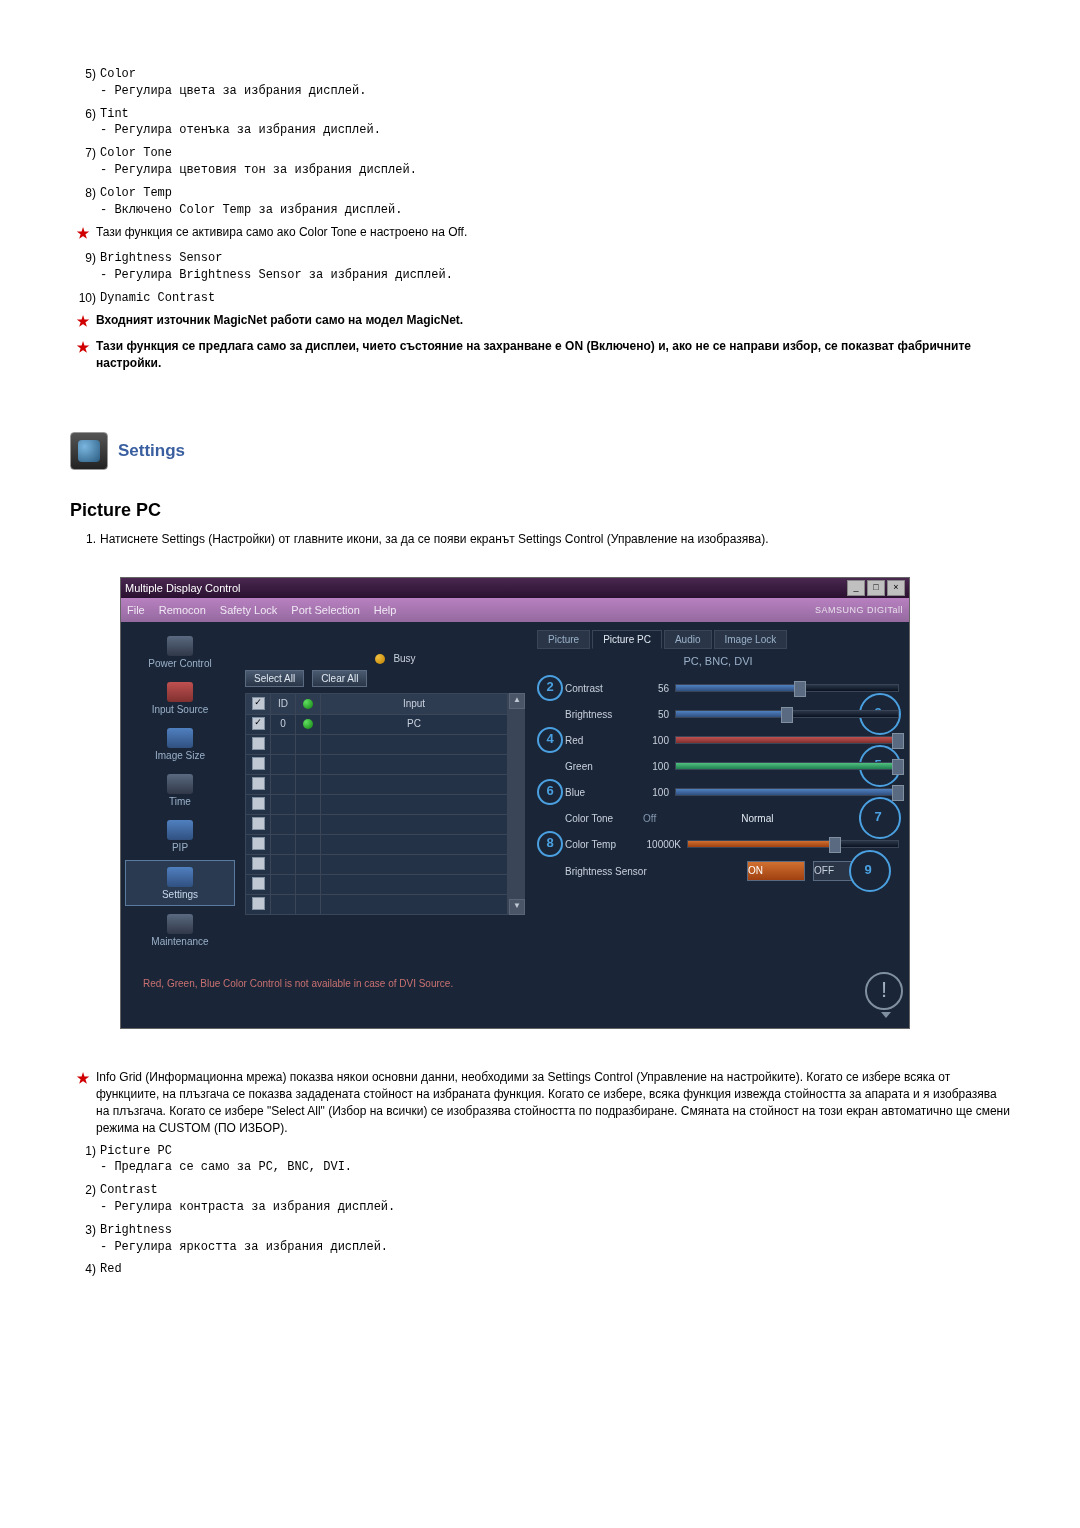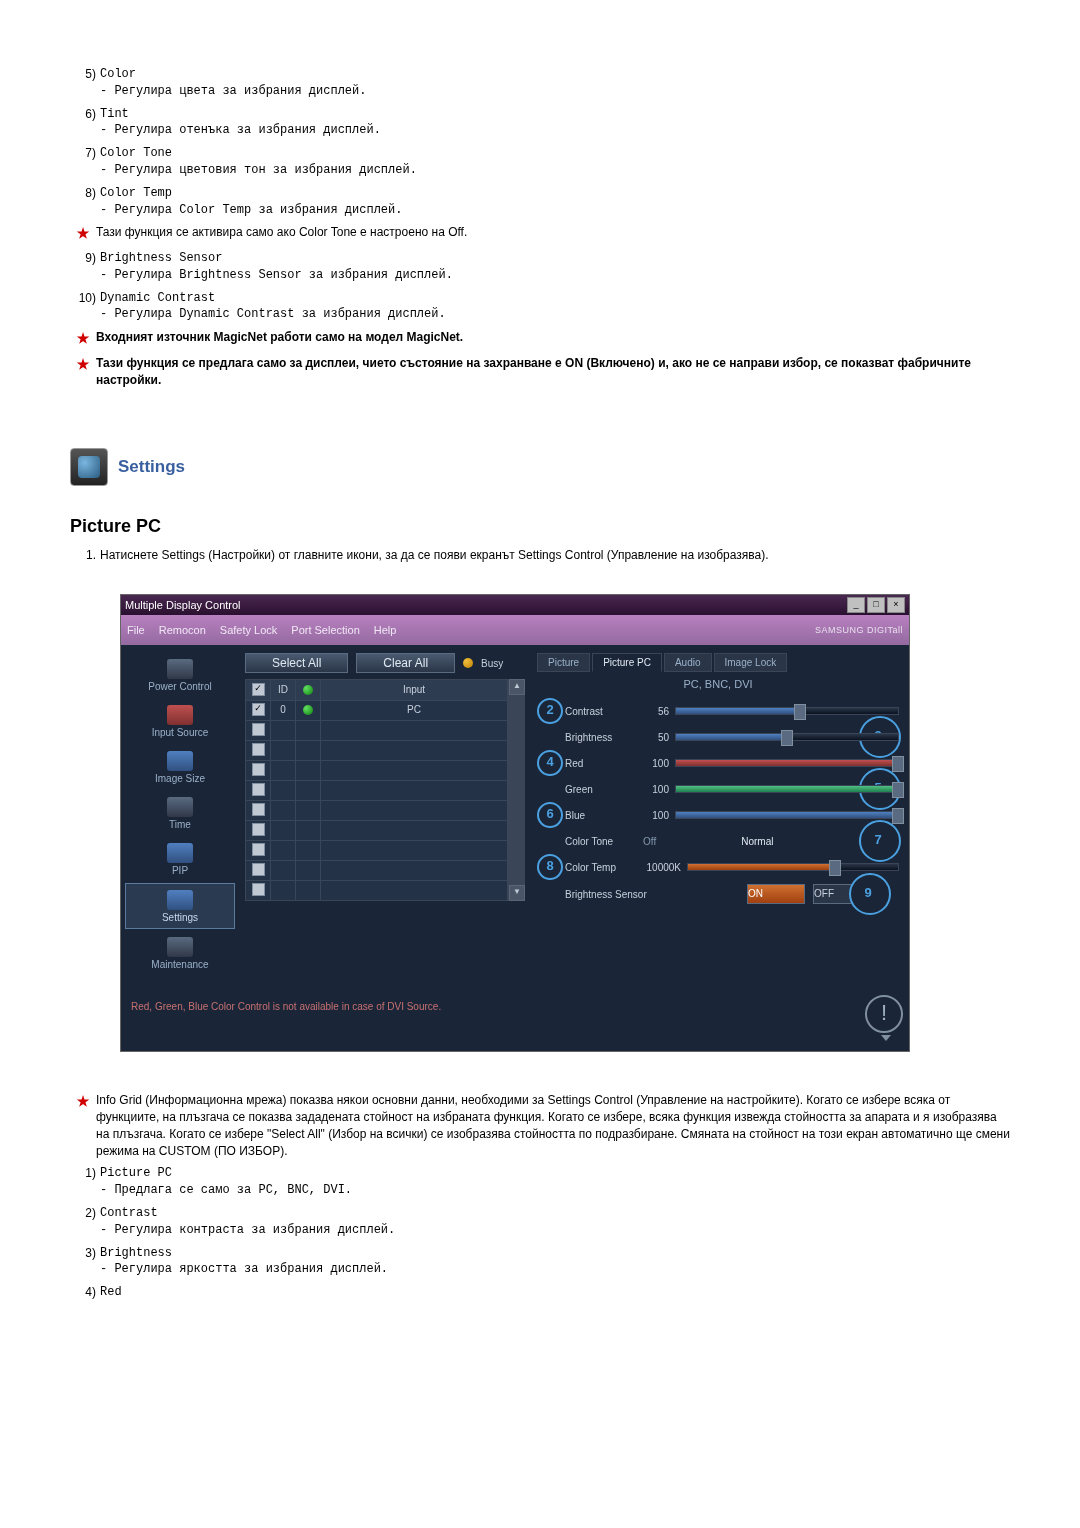--- a/index.html
+++ b/index.html
@@ -122,21 +122,21 @@
     width: 16px;
     height: 14px;
     background: #c0c0c0;
     border: 1px solid #888;
     font-size: 9px;
     text-align: center;
     line-height: 12px;
     color: #000;
   }
   .menubar {
-    height: 30px;
+    height: 24px;
     background: linear-gradient(#b880c0,#946aa0);
     display: flex;
     align-items: center;
     padding: 0 6px;
     gap: 14px;
     color: #f0e8f4;
     font-size: 11px;
   }
   .menubar .brand {
     margin-left: auto;
@@ -183,26 +183,27 @@
     width: 280px;
     padding: 8px 6px;
   }
   .center-top {
     display: flex;
     align-items: center;
     gap: 8px;
     margin-bottom: 6px;
   }
   .sel-btn {
-    padding: 2px 26px;
-    font-size: 12px;
+    padding: 2px 8px;
+    font-size: 10px;
     color: #e0e8f0;
     background: linear-gradient(#4a5a70,#2a3648);
     border: 1px solid #5a6a80;
     cursor: pointer;
+    margin-top: 40px;
   }
   .busy-dot {
     width: 10px;
     height: 10px;
     border-radius: 50%;
     background: radial-gradient(circle at 30% 30%,#f0c040,#c08000);
     display: inline-block;
   }
   .busy-label { font-size: 10px; color: #c8d0dc; }
   .grid {
@@ -383,21 +384,21 @@
     line-height: 20px;
     background: #1a2638;
   }
   .badge.left { left: 0; }
   .badge.right { right: -2px; }
 
   .footer-note {
     margin-top: 18px;
     font-size: 10px;
     color: #c87070;
-    padding-left: 10px;
+    padding-left: 22px;
   }
   .bang {
     float: right;
     width: 34px;
     height: 34px;
     border: 2px solid #8090a0;
     border-radius: 50%;
     color: #a0b0c0;
     font-size: 22px;
     text-align: center;
@@ -442,41 +443,40 @@
     <div class="item-num">7)</div>
     <div class="item-body">
       <span>Color Tone</span>
       <span class="item-desc">- Регулира цветовия тон за избрания дисплей.</span>
     </div>
   </div>
   <div class="item-row">
     <div class="item-num">8)</div>
     <div class="item-body">
       <span>Color Temp</span>
-      <span class="item-desc">- Регулира Color Temp за избрания дисплей.</span>
+      <span class="item-desc">- Включено Color Temp за избрания дисплей.</span>
     </div>
   </div>
 
   <div class="star-row">
     <div class="star">★</div>
     <div class="star-text">Тази функция се активира само ако Color Tone е настроено на Off.</div>
   </div>
 
   <div class="item-row">
     <div class="item-num">9)</div>
     <div class="item-body">
       <span>Brightness Sensor</span>
       <span class="item-desc">- Регулира Brightness Sensor за избрания дисплей.</span>
     </div>
   </div>
   <div class="item-row">
     <div class="item-num">10)</div>
     <div class="item-body">
       <span>Dynamic Contrast</span>
-      <span class="item-desc">- Регулира Dynamic Contrast за избрания дисплей.</span>
     </div>
   </div>
 
   <div class="star-row">
     <div class="star">★</div>
     <div class="star-text bold">Входният източник MagicNet работи само на модел MagicNet.</div>
   </div>
   <div class="star-row">
     <div class="star">★</div>
     <div class="star-text bold">Тази функция се предлага само за дисплеи, чието състояние на захранване е ON (Включено) и, ако не се направи избор, се показват фабричните настройки.</div>

